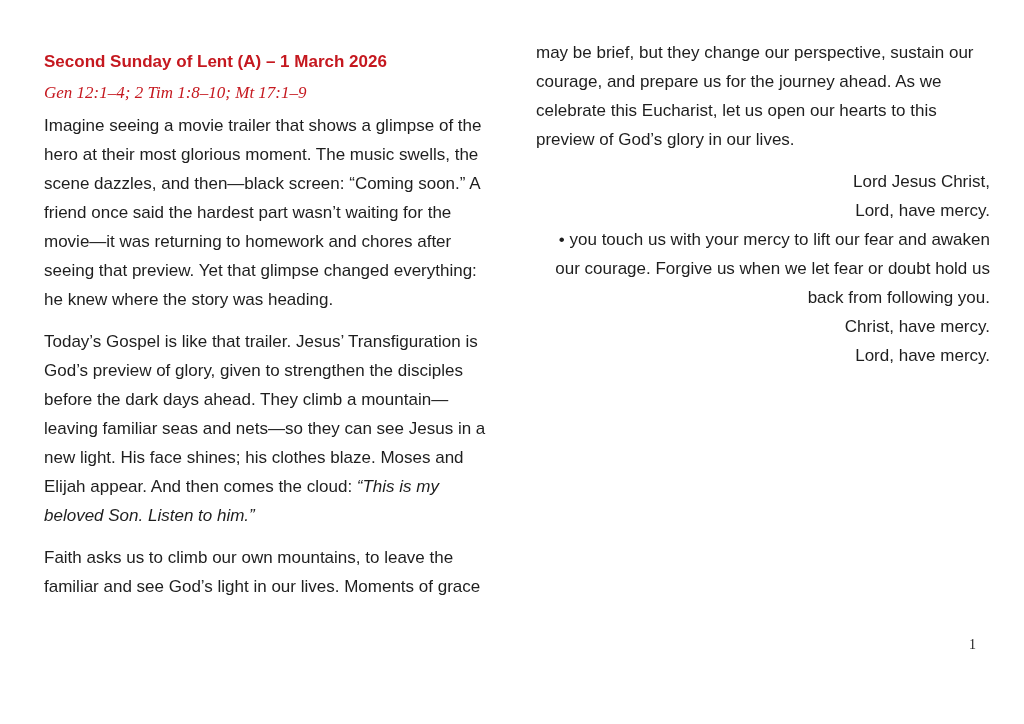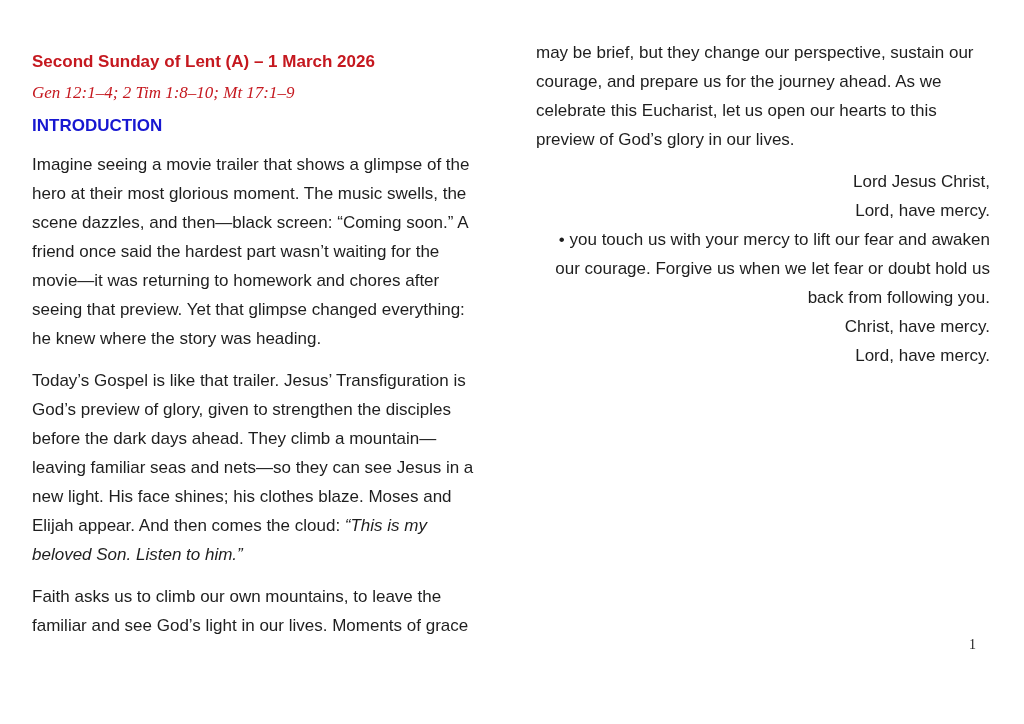--- a/index.html
+++ b/index.html
@@ -15,21 +15,21 @@
     font-family: "Liberation Sans", sans-serif;
     color: var(--body-text, #1e1e1e);
     overflow: hidden;
   }
   .col {
     position: absolute;
     font-size: 17px;
     line-height: 29px;
     text-align: left;
   }
-  .col-left  { left: 32px;  top: 47px; width: 456px; }
+  .col-left  { left: 44px;  top: 47px; width: 456px; }
   .col-right { left: 536px; top: 38px; width: 454px; }
 
   .doc-title {
     margin: 0 0 2px 0;
     font-size: 17px;
     line-height: 29px;
     font-weight: 700;
     color: var(--heading-red, #c5181f);
   }
   .readings {
@@ -63,21 +63,20 @@
   }
 </style>
 </head>
 <body>
 
 <div class="page">
 
   <div class="col col-left">
     <h1 class="doc-title">Second Sunday of Lent (A) – 1 March 2026</h1>
     <p class="readings">Gen 12:1–4; 2 Tim 1:8–10; Mt 17:1–9</p>
-    <h2 class="section-heading">INTRODUCTION</h2>
     <p class="body-para">Imagine seeing a movie trailer that shows a glimpse of the hero at their most glorious moment. The music swells, the scene dazzles, and then—black screen: “Coming soon.” A friend once said the hardest part wasn’t waiting for the movie—it was returning to homework and chores after seeing that preview. Yet that glimpse changed everything: he knew where the story was heading.</p>
     <p class="body-para"><span>Today’s Gospel is like that trailer. Jesus’ Transfiguration is God’s preview of glory, given to strengthen the disciples before the dark days ahead. They climb a mountain—leaving familiar seas and nets—so they can see Jesus in a new light. His face shines; his clothes blaze. Moses and Elijah appear. And then comes the cloud: </span><span class="quote-italic">“This is my beloved Son. Listen to him.”</span></p>
     <p class="body-para">Faith asks us to climb our own mountains, to leave the familiar and see God’s light in our lives. Moments of grace</p>
   </div>
 
   <div class="col col-right">
     <p class="body-para">may be brief, but they change our perspective, sustain our courage, and prepare us for the journey ahead. As we celebrate this Eucharist, let us open our hearts to this preview of God’s glory in our lives.</p>
     <div class="liturgy-block">
       <div class="liturgy-line">Lord Jesus Christ,</div>
       <div class="liturgy-line">Lord, have mercy.</div>

